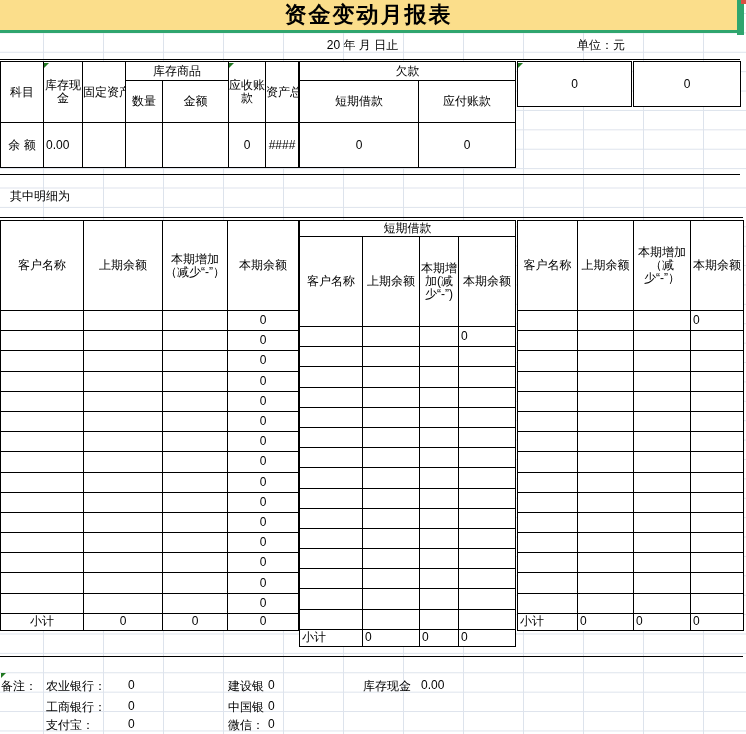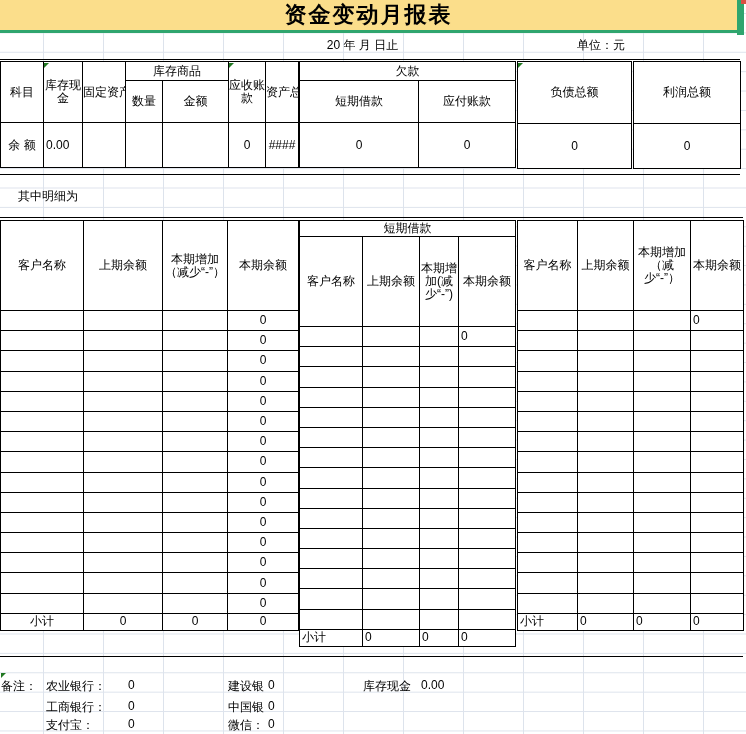--- a/index.html
+++ b/index.html
@@ -110,48 +110,42 @@
       <td>0</td>
     </tr>
   </tbody>
     </table>
 
   <table class="sum" style="left:517px;top:61px;width:114px">
     <colgroup>
         <col style="width:114px">
       </colgroup>
     <tbody>
-        <tr style="height:62px">
-          <td>负债总额</td>
-        </tr>
     <tr class="dr">
           <td>0</td>
         </tr>
   </tbody>
     </table>
 
   <table class="sum" style="left:633px;top:61px;width:107px">
     <colgroup>
         <col style="width:107px">
       </colgroup>
     <tbody>
-        <tr style="height:62px">
-          <td>利润总额</td>
-        </tr>
     <tr class="dr">
           <td>0</td>
         </tr>
   </tbody>
     </table>
 
   <div class="tri" style="left:44px;top:63px"></div>
   <div class="tri" style="left:229px;top:63px"></div>
   <div class="tri" style="left:518px;top:63px"></div>
 
-  <div class="txt" style="left:18px;top:188px">其中明细为</div>
+  <div class="txt" style="left:10px;top:188px">其中明细为</div>
 
   <table class="dt" style="left:0;top:220px;width:298px">
     <colgroup>
         <col style="width:83px">
         <col style="width:79px">
         <col style="width:65px">
         <col style="width:71px">
       </colgroup>
     <thead>
       <tr class="th">

